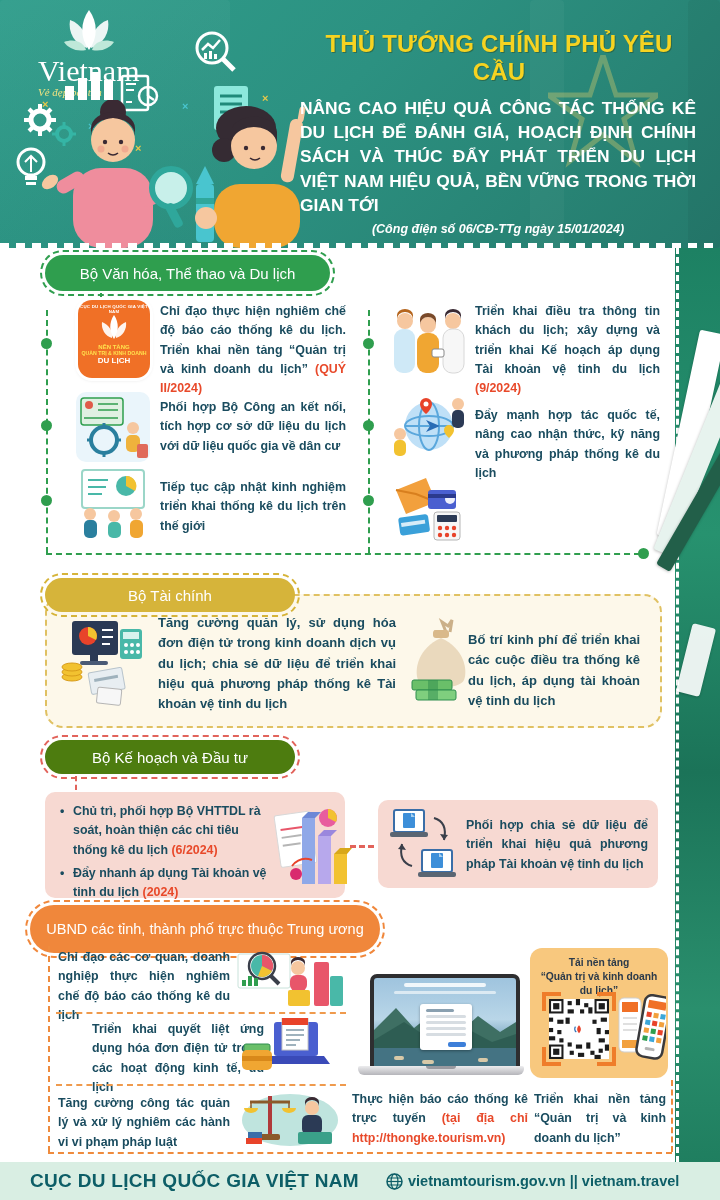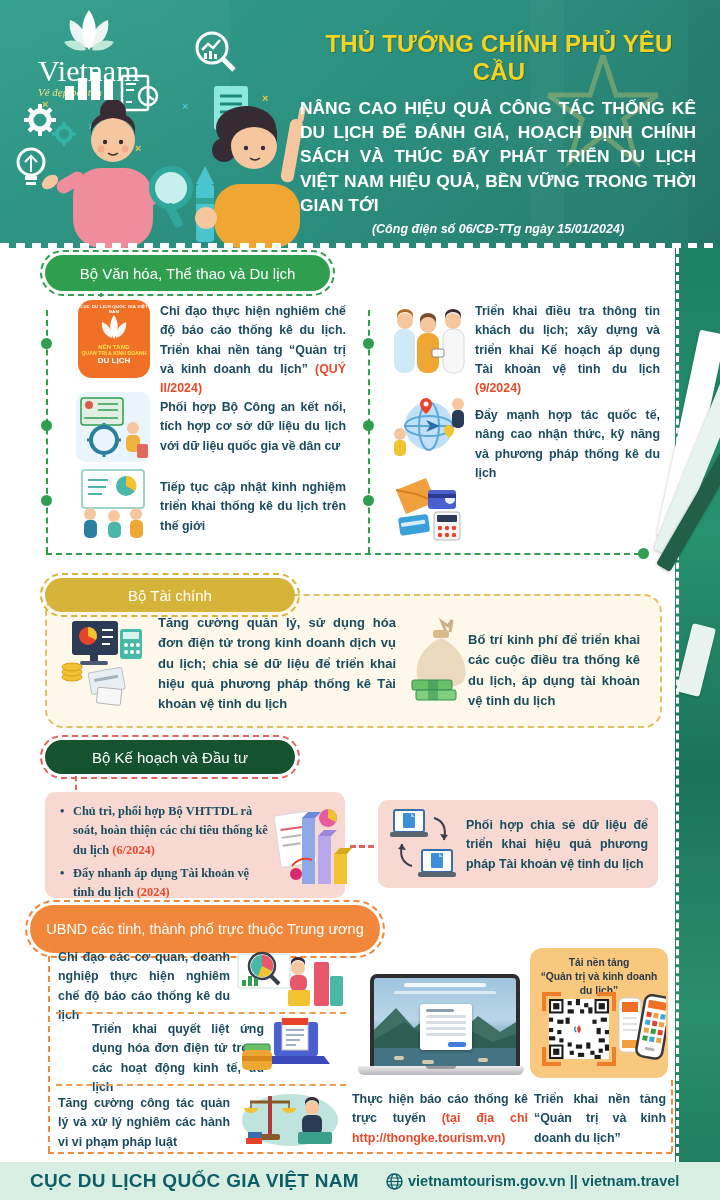--- a/index.html
+++ b/index.html
@@ -39,21 +39,21 @@
   .dot{position:absolute;width:11px;height:11px;border-radius:50%;background:var(--c);}
   
   .itxt{position:absolute;font-size:12.4px;font-weight:bold;line-height:1.56;color:#1a4c5f;text-align:justify;}
   .hl{color:#e8492a;}
   .icon{position:absolute;}
   
   #s2box{position:absolute;left:45px;top:594px;width:613px;height:130px;border:2px dashed #e0c162;
          border-radius:18px;background:#fdf8ea;}
   
   .pinkcard{position:absolute;background:#f7d9d2;border-radius:10px;}
-  .bullet{position:relative;padding-left:13px;font-family:Liberation Serif, serif;}
+  .bullet{position:relative;padding-left:13px;}
   .bullet::before{content:"•";position:absolute;left:0;top:0;color:#1a4c5f;}
   
   .s4frame{position:absolute;border-color:#ef8b3d !important;}
   
   #qrcard{position:absolute;left:530px;top:948px;width:138px;height:130px;background:#f8c87e;border-radius:12px;}
   #qrtitle{position:absolute;left:4px;top:8px;width:130px;text-align:center;color:#2b3a4a;
            font-size:10.3px;font-weight:bold;line-height:1.35;}
   .bracket{position:absolute;width:15px;height:15px;border:0 solid #ef7d2a;}
   
   #laptop{position:absolute;left:358px;top:974px;width:166px;height:106px;}
@@ -389,21 +389,21 @@
     <rect x="25" y="12" width="16" height="8" rx="3" fill="#d9b98a"></rect>
     <path d="M33 20 C10 30 6 52 10 62 C14 72 52 72 56 62 C60 52 56 30 33 20Z" fill="#ead9bd"></path>
     <rect x="4" y="62" width="40" height="10" rx="2" fill="#6abf69" stroke="#2f8e4e"></rect>
     <rect x="8" y="72" width="40" height="10" rx="2" fill="#7fcf7e" stroke="#2f8e4e"></rect>
     <rect x="20" y="62" width="10" height="20" fill="#2f8e4e" opacity=".5"></rect>
   </svg>
   <div class="itxt" style="left:468px;top:630px;width:172px;font-size:13px;z-index:2;">
     <span>Bố trí kinh phí để triển khai các cuộc điều tra thống kê du lịch, áp dụng tài khoản vệ tinh du lịch</span>
   </div>
 
-  <div class="badge" style="--c:#e2635b;background:#14532d;left:45px;top:740px;width:250px;height:34px;font-size:15px;justify-content:center;">
+  <div class="badge" style="--c:#e2635b;background:#4d7c0f;left:45px;top:740px;width:250px;height:34px;font-size:15px;justify-content:center;">
     <span>Bộ Kế hoạch và Đầu tư</span>
   </div>
   <div class="railv" style="--c:#e2635b;left:75px;top:776px;height:14px;"></div>
   <div class="pinkcard" style="left:45px;top:792px;width:300px;height:106px;"></div>
   <div class="itxt" style="left:60px;top:802px;width:212px;text-align:left;">
     <div class="bullet">
       <span>Chủ trì, phối hợp Bộ VHTTDL rà soát, hoàn thiện các chỉ tiêu thống kê du lịch </span><span class="hl">(6/2024)</span>
     </div>
     <div class="bullet" style="margin-top:4px;">
       <span>Đẩy nhanh áp dụng Tài khoản vệ tinh du lịch </span><span class="hl">(2024)</span>

